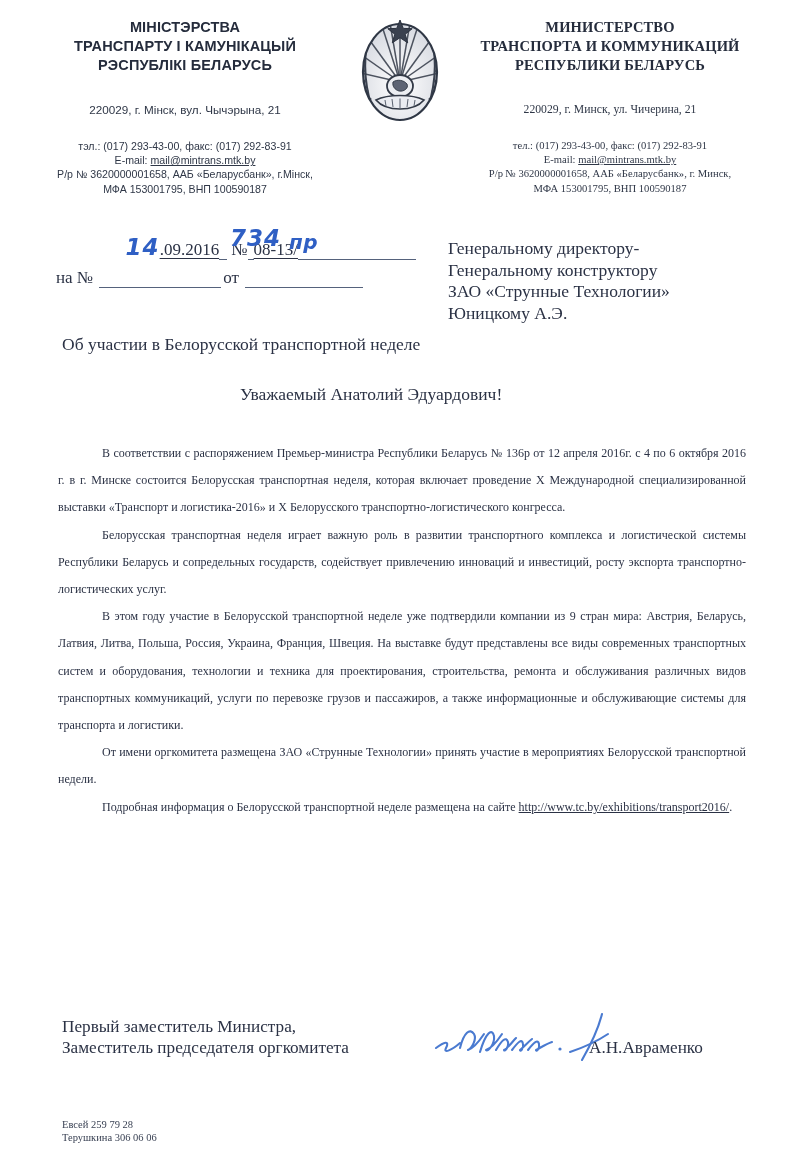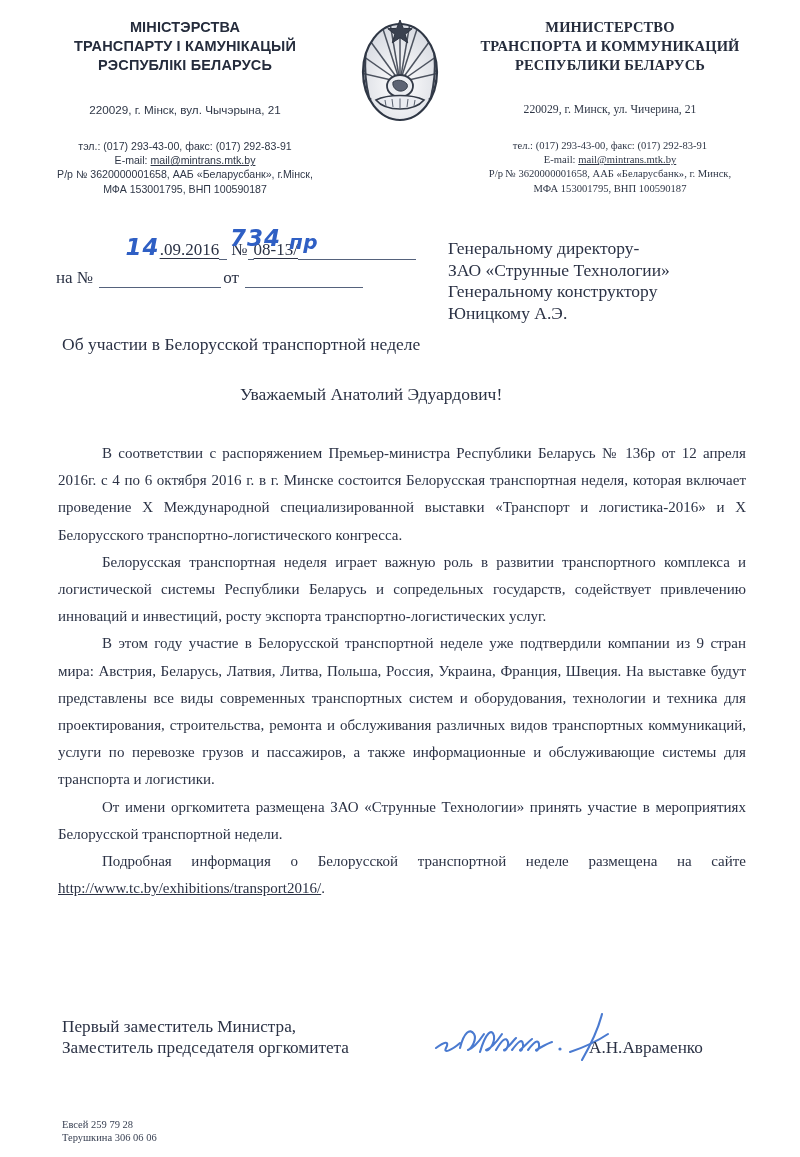--- a/index.html
+++ b/index.html
@@ -140,21 +140,21 @@
     font-size: 17.5px;
     color: #2b3245;
   }
 
   
   .body-text {
     position: absolute;
     left: 58px;
     top: 440px;
     width: 688px;
-    font-size: 15px;
+    font-size: 12px;
     line-height: 27.2px;
     text-align: justify;
     text-justify: inter-word;
     color: #2b3245;
   }
   .body-text p {
     margin: 0;
     text-indent: 44px;
   }
   .link { text-decoration: underline; color: #2b3245; }
@@ -325,22 +325,22 @@
       <span class="hand hand-big" style="position:absolute; left:174px; top:-9px;">734</span>
       <span class="hand" style="position:absolute; left:233px; top:-4px;">пр</span>
     </div>
     <div class="ref-line2">
       <span>на №</span><span class="rule" style="width:122px; height:14px; margin-left:6px;"></span><span style="margin-left:2px;">от</span><span class="rule" style="width:118px; height:14px; margin-left:6px;"></span>
     </div>
   </div>
 
   <div class="addressee">
     <div>Генеральному директору-</div>
+    <div>Генеральному конструктору</div>
     <div>ЗАО «Струнные Технологии»</div>
-    <div>Генеральному конструктору</div>
     <div>Юницкому А.Э.</div>
   </div>
 
   <div class="subject">Об участии в Белорусской транспортной неделе</div>
 
   <div class="salutation">Уважаемый Анатолий Эдуардович!</div>
 
   <div class="body-text">
     <p>В соответствии с распоряжением Премьер-министра Республики Беларусь № 136р от 12 апреля 2016г. с 4 по 6 октября 2016 г. в г. Минске состоится Белорусская транспортная неделя, которая включает проведение X Международной специализированной выставки «Транспорт и логистика-2016» и X Белорусского транспортно-логистического конгресса.</p>
     <p>Белорусская транспортная неделя играет важную роль в развитии транспортного комплекса и логистической системы Республики Беларусь и сопредельных государств, содействует привлечению инноваций и инвестиций, росту экспорта транспортно-логистических услуг.</p>

